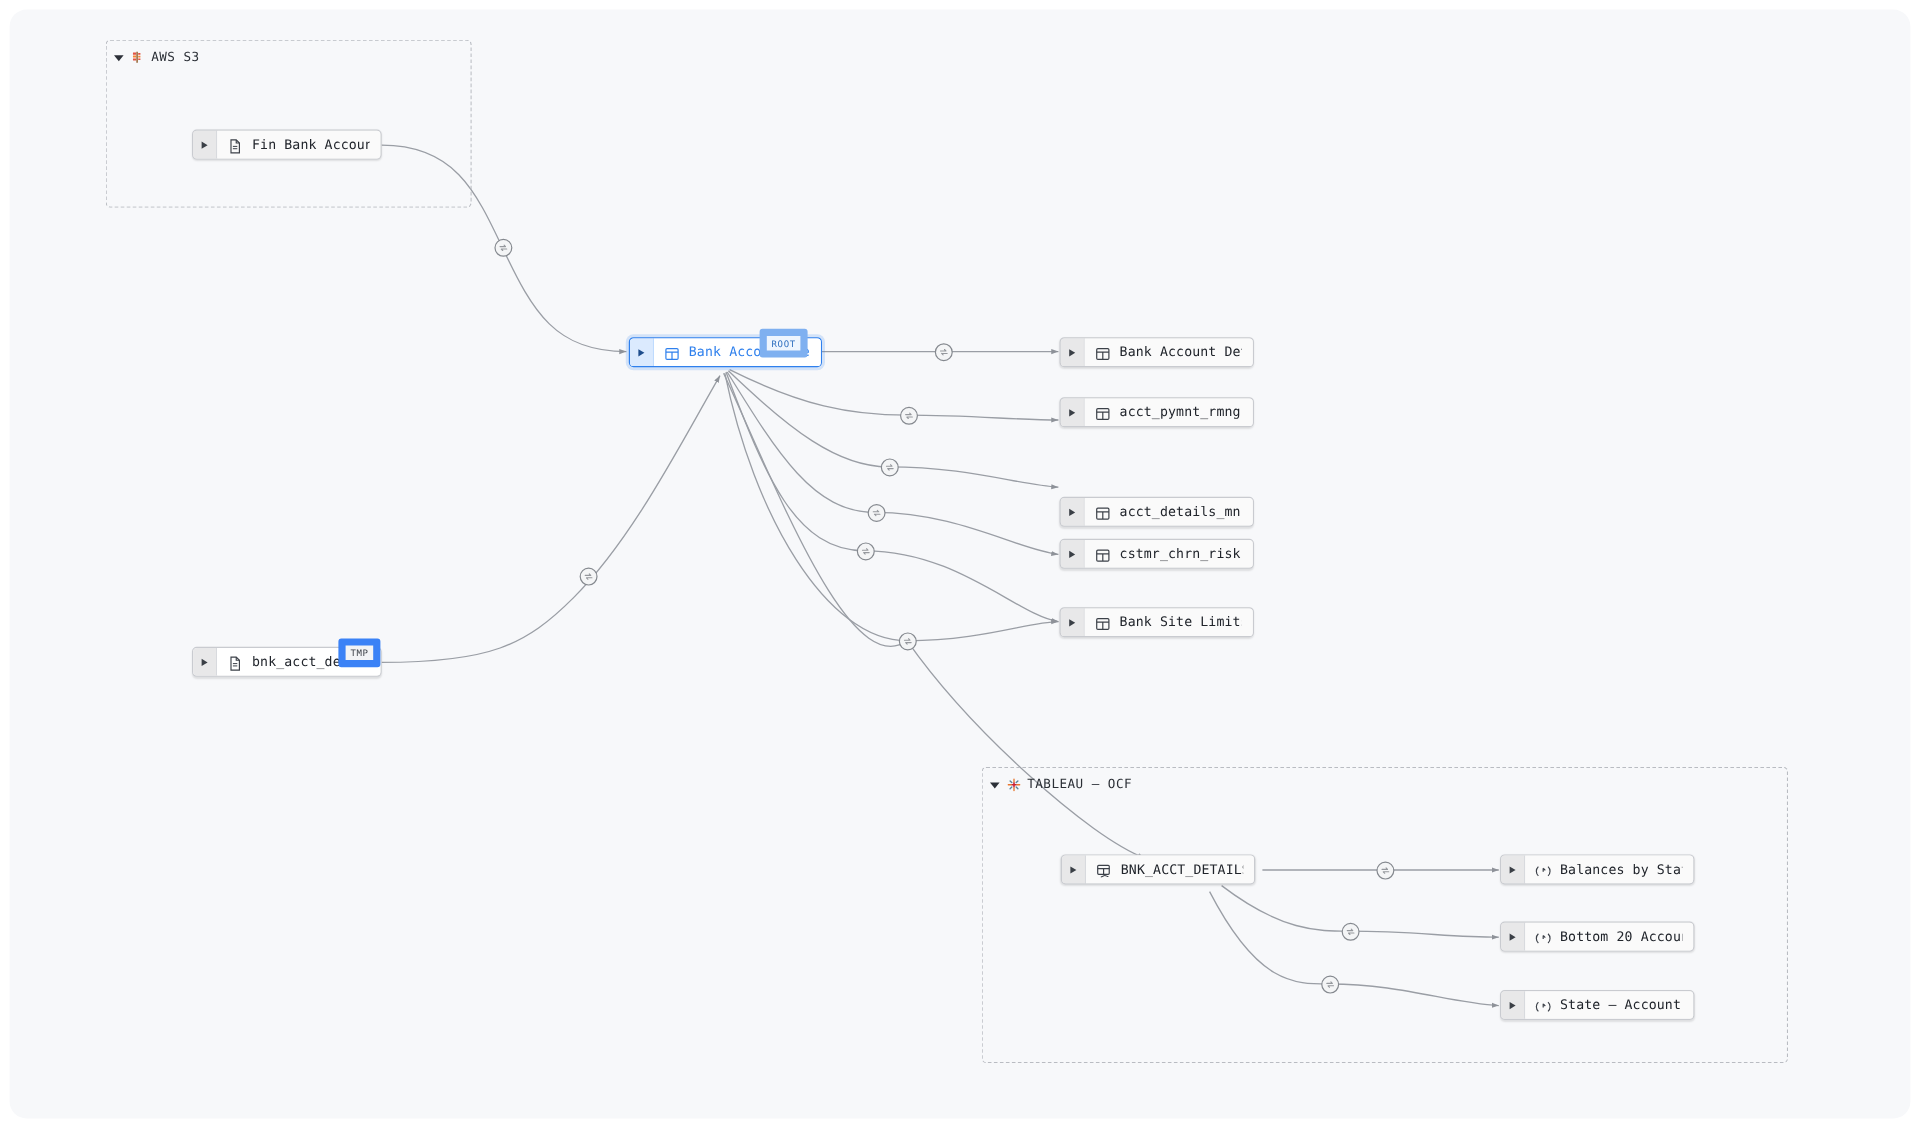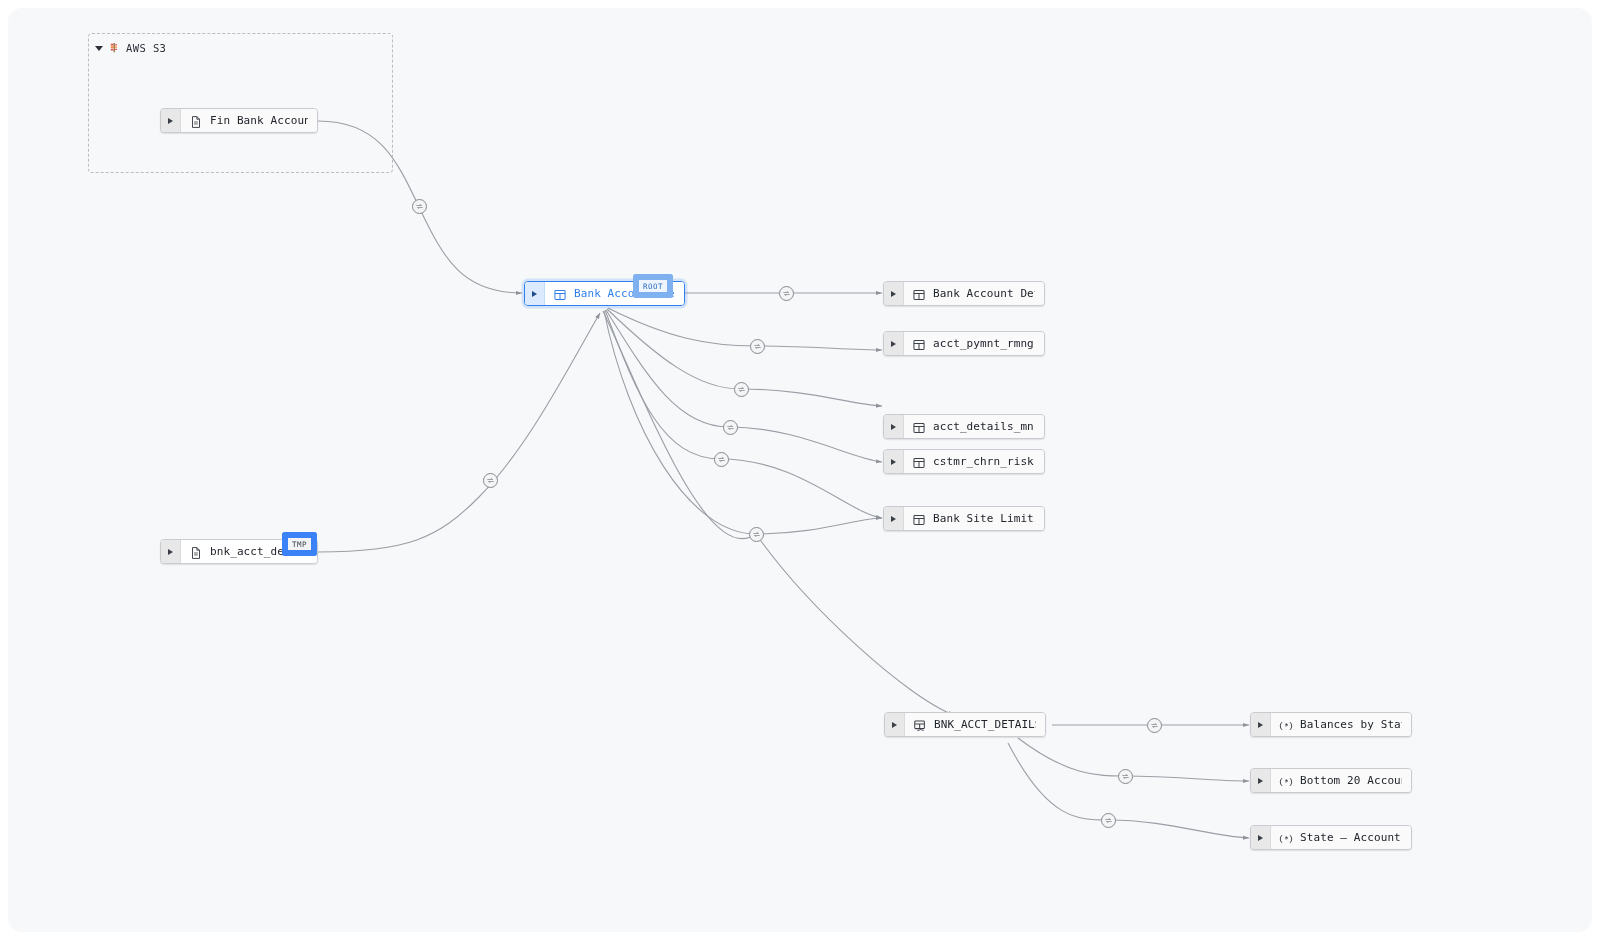--- a/index.html
+++ b/index.html
@@ -200,20 +200,35 @@
           <path d="M8.2 3.6h2.1v1.6h-2.1z" fill="#e25444"></path>
           <path d="M8.2 6.2h2.1v1.6h-2.1z" fill="#f58536"></path>
           <path d="M8.2 8.8h2.1v1.6h-2.1z" fill="#e25444"></path>
         </svg>
       </span>
       <span class="group-label">AWS S3</span>
     </div>
   </div>
 
 
+  <div class="group" style="left:810px; top:631px; width:672px; height:247px;">
+    <div class="group-header">
+      <span class="caret"></span>
+      <span>
+        <svg class="gicon" viewBox="0 0 16 16">
+          <g stroke-width="1.3" stroke-linecap="round">
+            <path d="M8 2.6v3.0M8 10.4v3.0M2.6 8h3.0M10.4 8h3.0" stroke="#e8762d"></path>
+            <path d="M4.3 4.3l1.6 1.6M10.1 10.1l1.6 1.6M11.7 4.3l-1.6 1.6M5.9 10.1l-1.6 1.6" stroke="#5b879b"></path>
+            <path d="M8 6.4v3.2M6.4 8h3.2" stroke="#c72037" stroke-width="1.5"></path>
+          </g>
+        </svg>
+      </span>
+      <span class="group-label">TABLEAU – OCF</span>
+    </div>
+  </div>
 
   <div class="node" style="left:152px; top:100px; width:158px;">
     <span class="handle">
         <i></i>
       </span>
     <span class="body">
       <span class="nicon">
         <svg viewBox="0 0 16 16" fill="none" stroke="#3c4149" stroke-width="1.1">
           <path d="M4 1.8h5l3 3v9.4H4z"></path>
             <path d="M9 1.8v3h3"></path>

